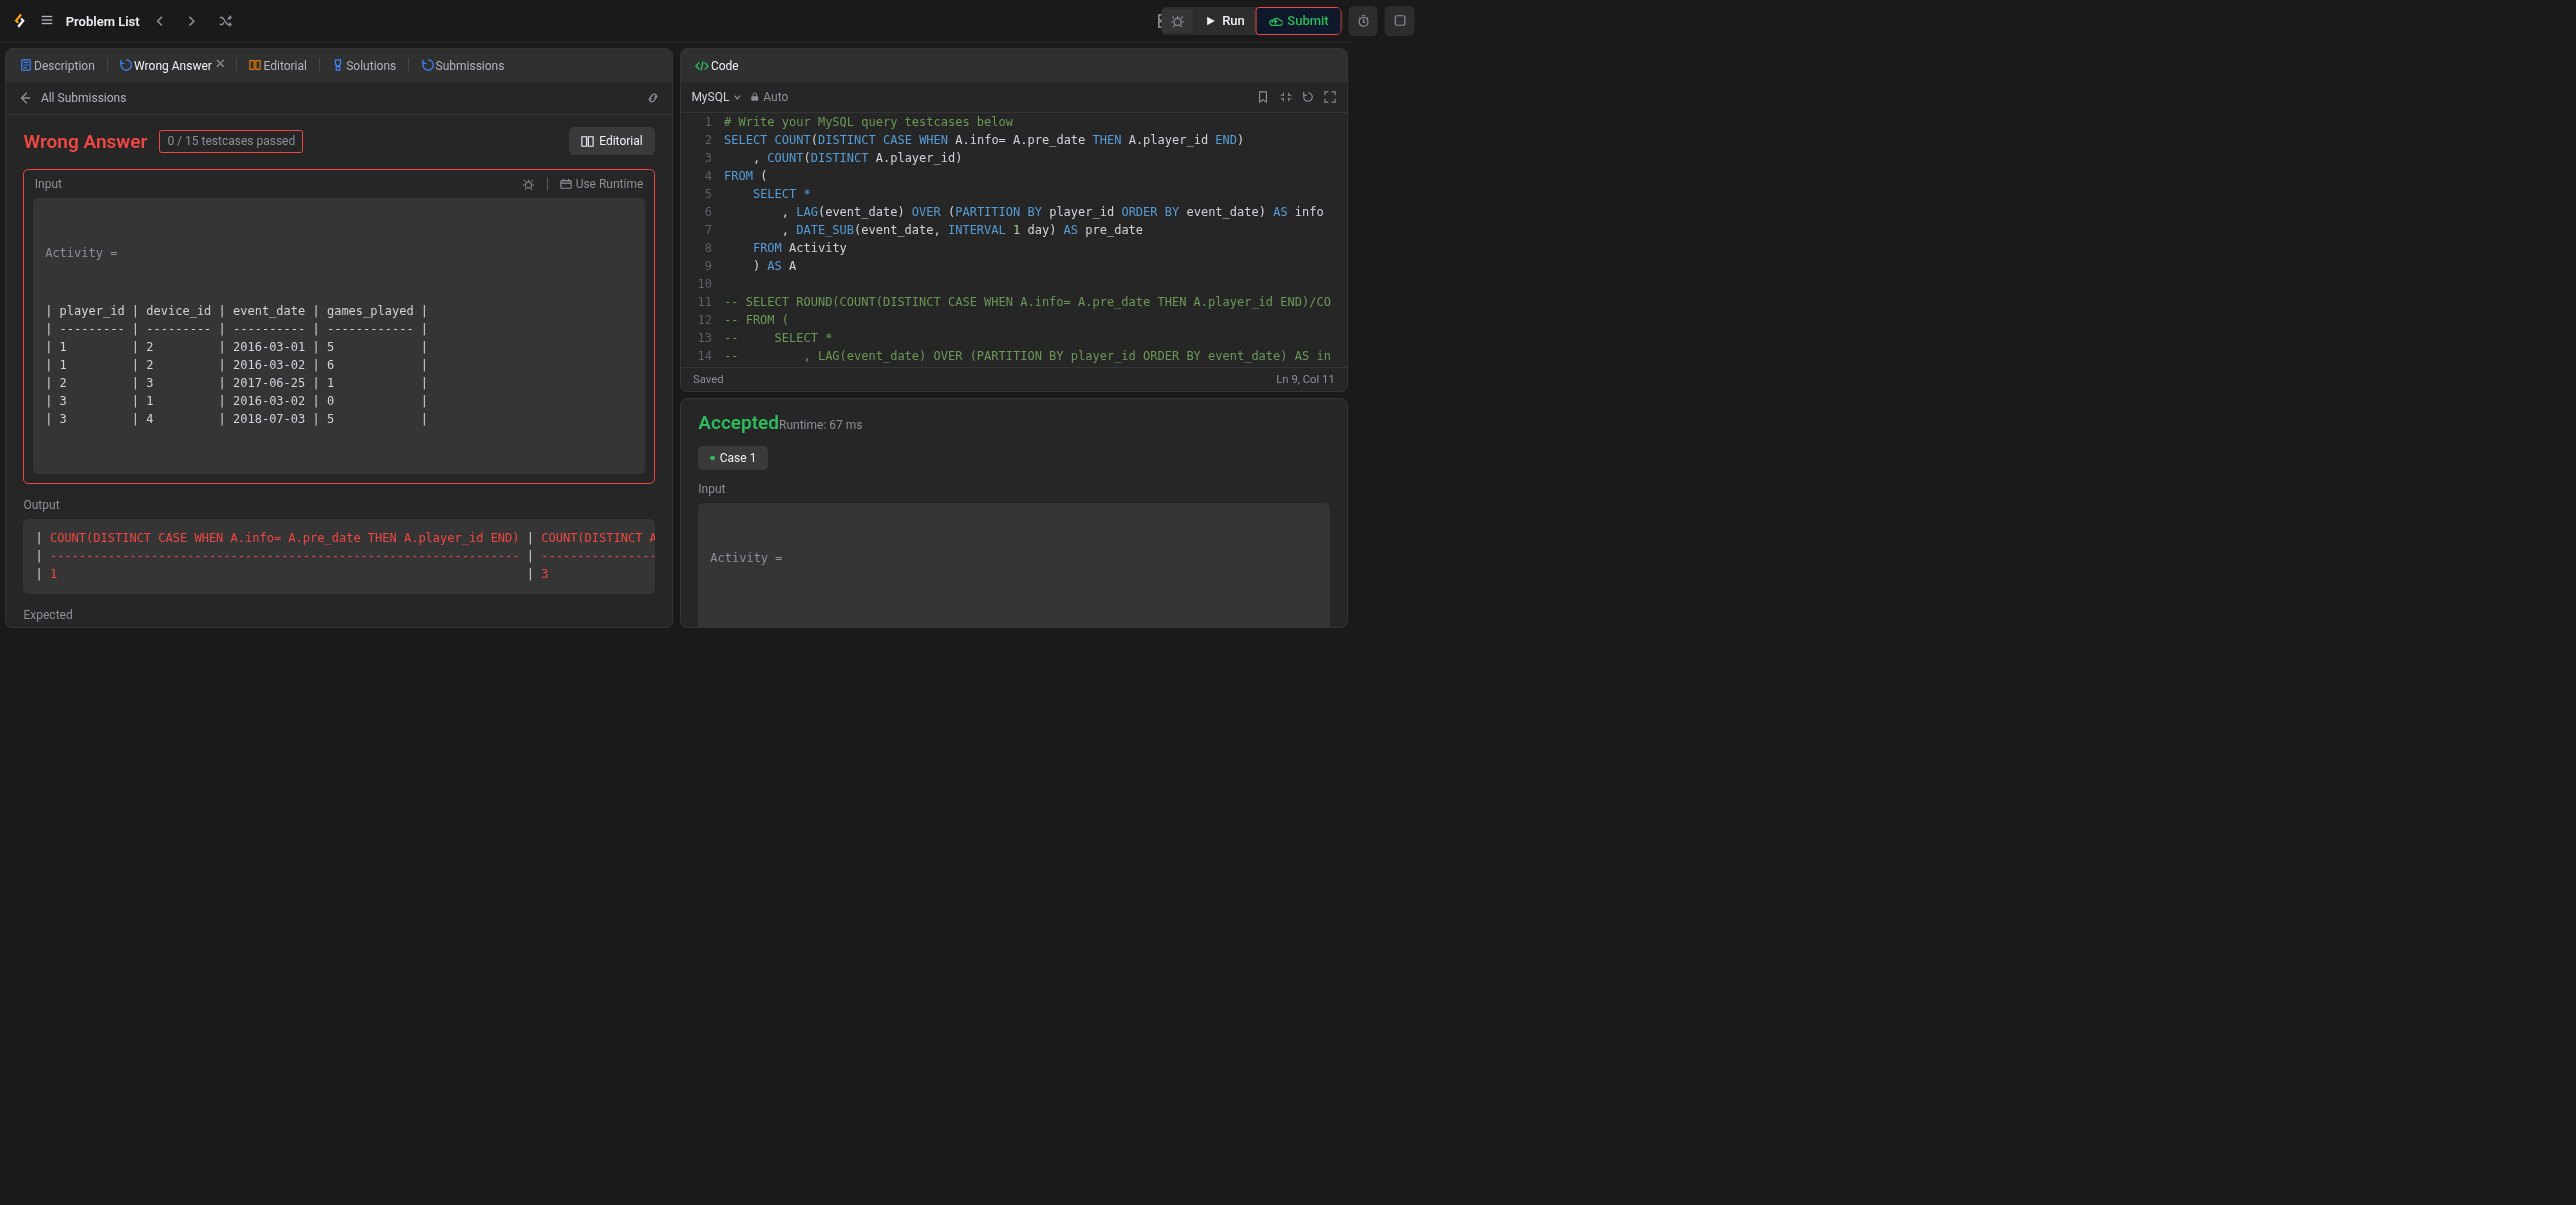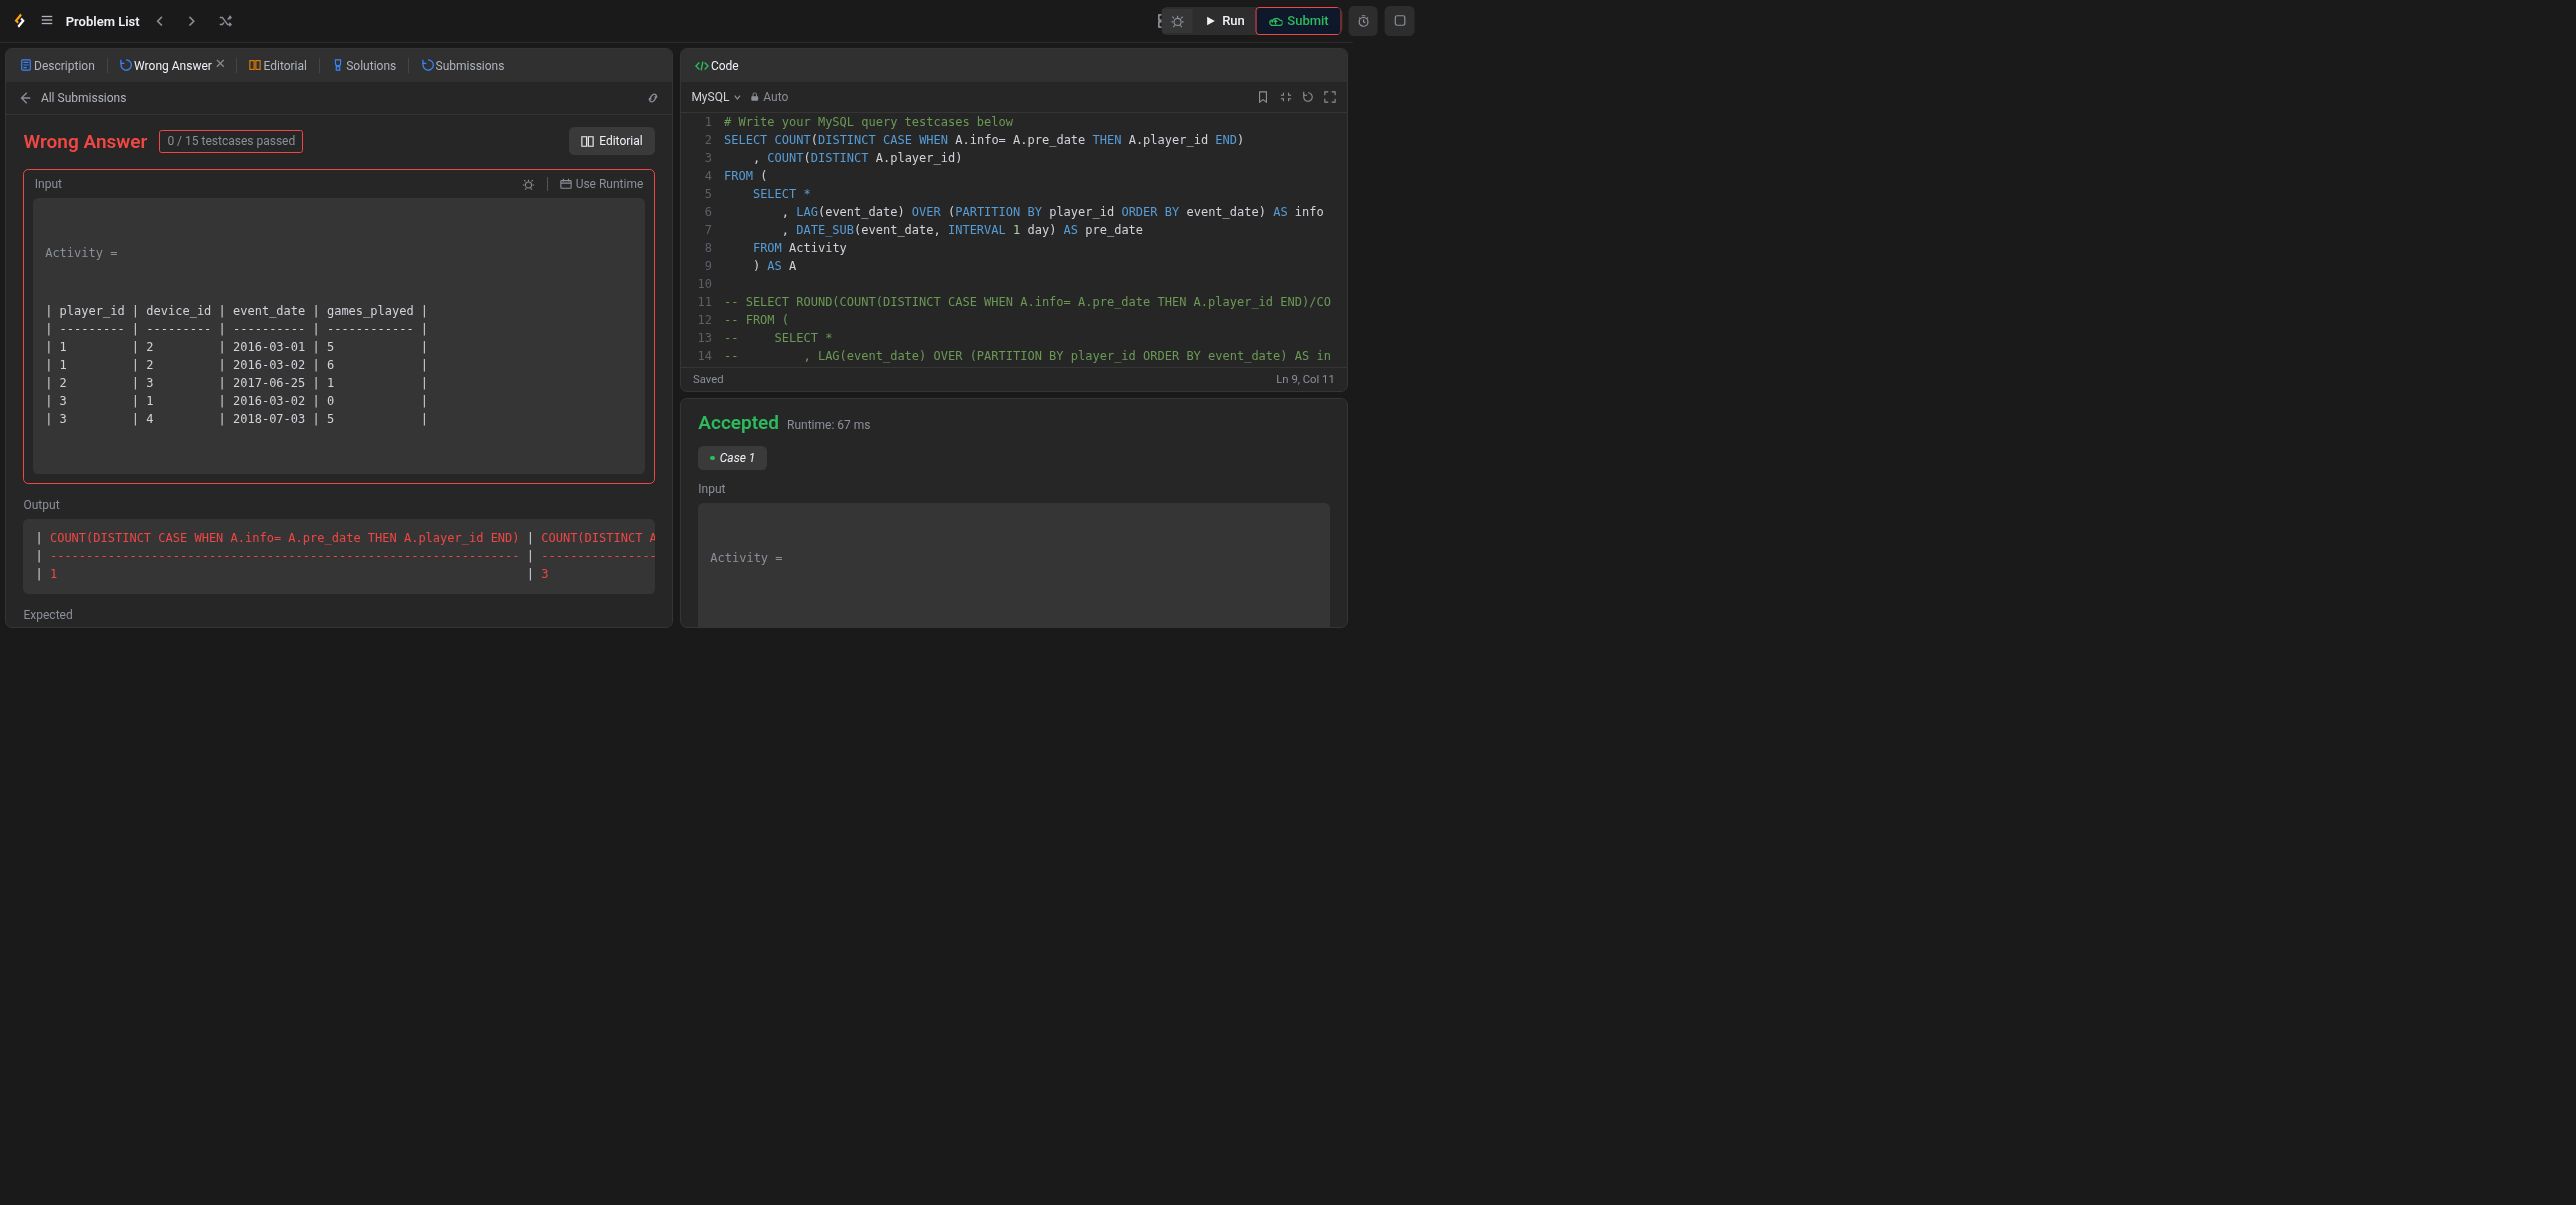--- a/index.html
+++ b/index.html
@@ -88,22 +88,22 @@
   .line-content { white-space:pre; color:#d0d3d9; flex:1; }
   .kw { color:#569cd6; }
   .cmt { color:#6a9955; }
   .cmt2 { color:#6a9955; }
   .num { color:#b5cea8; }
   .editor-footer { display:flex; align-items:center; padding:3.5px 12px; height:24px; color:#8a8f98; font-size:11.3px; border-top:0.9px solid #353535; background:#262626; }
   .editor-footer .right { margin-left:auto; }
 
   .test-panel { flex:2; min-height:0; }
   .accepted { color:#2cbb5d; font-size:19px; font-weight:600; }
-  .runtime { color:#8a8f98; font-size:12px; margin-left:8px; }
-  .case-chip { display:inline-flex; align-items:center; gap:5.2px; background:#3a3a3a; padding:5.2px 12px; border-radius:5.2px; margin:12px 0; cursor:pointer;font-style:italic; }
+  .runtime { color:#8a8f98; font-size:12px; margin-left:0; }
+  .case-chip { display:inline-flex; align-items:center; gap:5.2px; background:#3a3a3a; padding:5.2px 12px; border-radius:5.2px; margin:12px 0; cursor:pointer; }
   .case-dot { width:4.3px; height:4.3px; border-radius:50%; background:#2cbb5d; }
 
   svg { display:block; }
 </style>
 </head>
 <body>
 
 <div class="topbar">
   <div class="topbar-left">
     <span class="logo">

